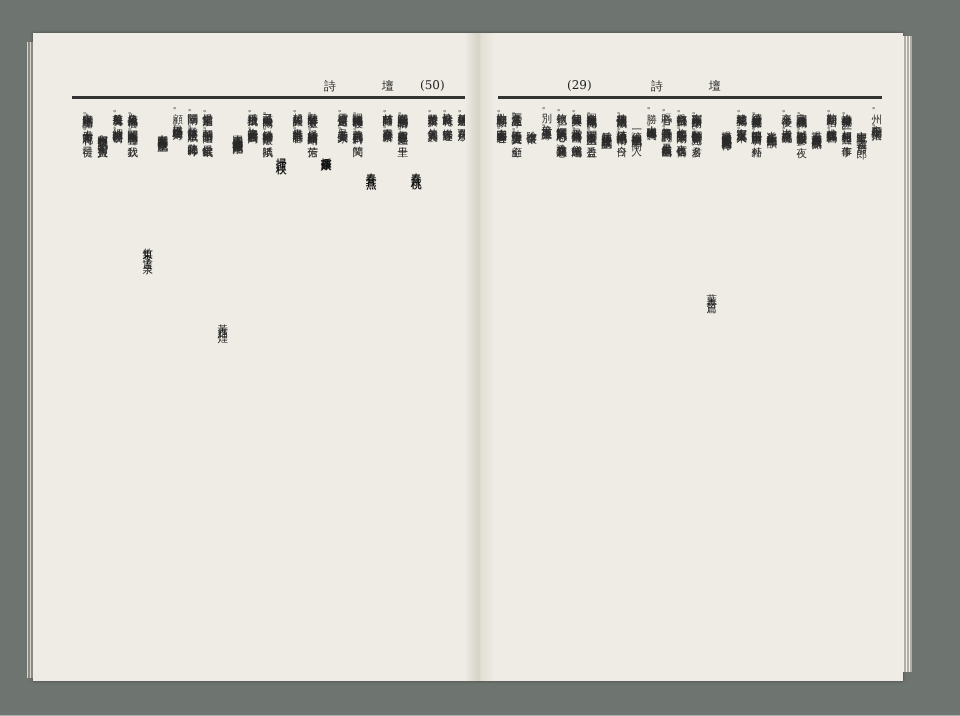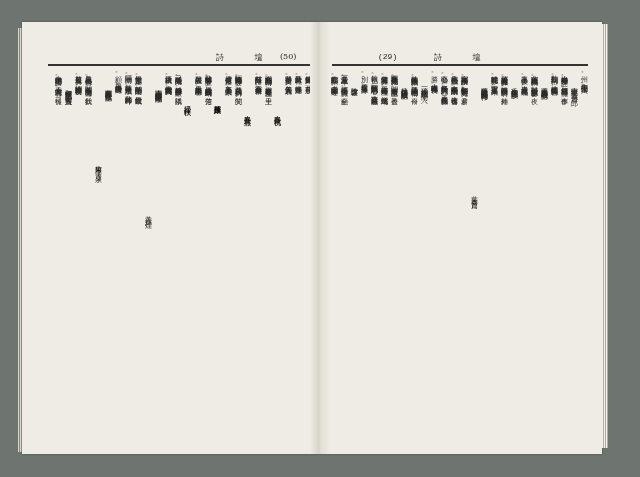--- a/index.html
+++ b/index.html
@@ -56,21 +56,21 @@
       <div class="col">久抜風月傾佈名。閣國争風高雅聲。我欽</div>
       <div class="col">前發長風奏。細持凉郭夜昌明。</div>
       <div class="col" style="padding-top:14px;">和何寶寮集賦韻 （和何寶主人）</div>
       <div class="col">白水青銅總不論。十千傾向杏花村。司徒</div>
     </div>
   </div>
 
   <div class="gutter"></div>
 
   <div class="page right">
-    <span class="hdr" style="left:14px;font-family:Liberation Mono, monospace;">(29)</span>
+    <span class="hdr" style="left:14px;">(29)</span>
     <span class="hdr" style="left:70px;letter-spacing:14px;">詩 壇</span>
     <div class="rule" style="left:12px;width:256px;"></div>
 
     <div class="cols" style="right:14px;">
       <div class="col">州。翻山千里水愔人。</div>
       <div class="col" style="padding-top:12px;">寄中紀事 吉義 蕭 郎</div>
       <div class="col">蟾小身材爭錦深。如何相見一聲無。作事</div>
       <div class="col">欺類到回宿。枕水聲源鰈鷗舊。</div>
       <div class="col" style="padding-top:12px;">過葛女士於高雄永三號館</div>
       <div class="col">宣蓮評劍識魂銷。試對孤燈寂寂寥。一夜</div>

